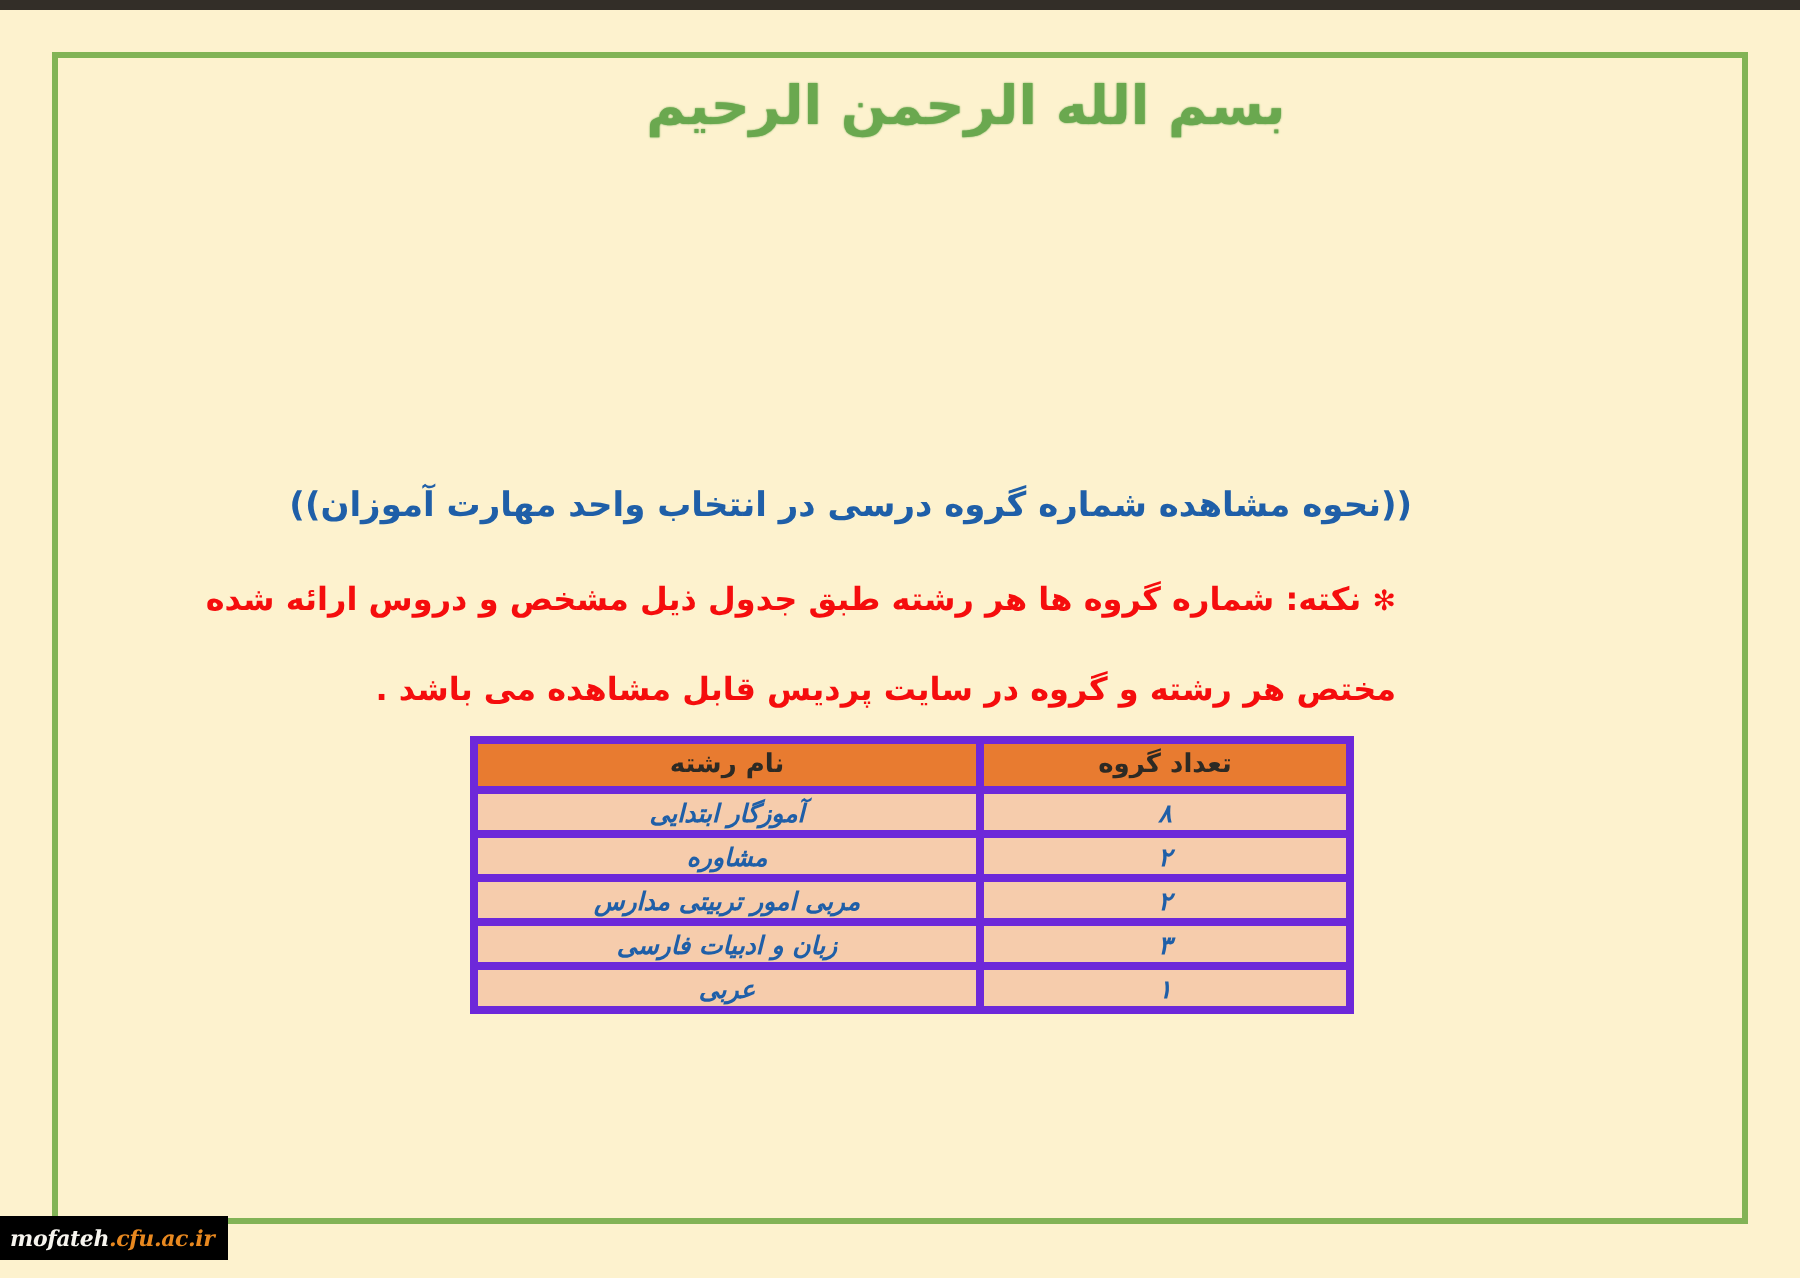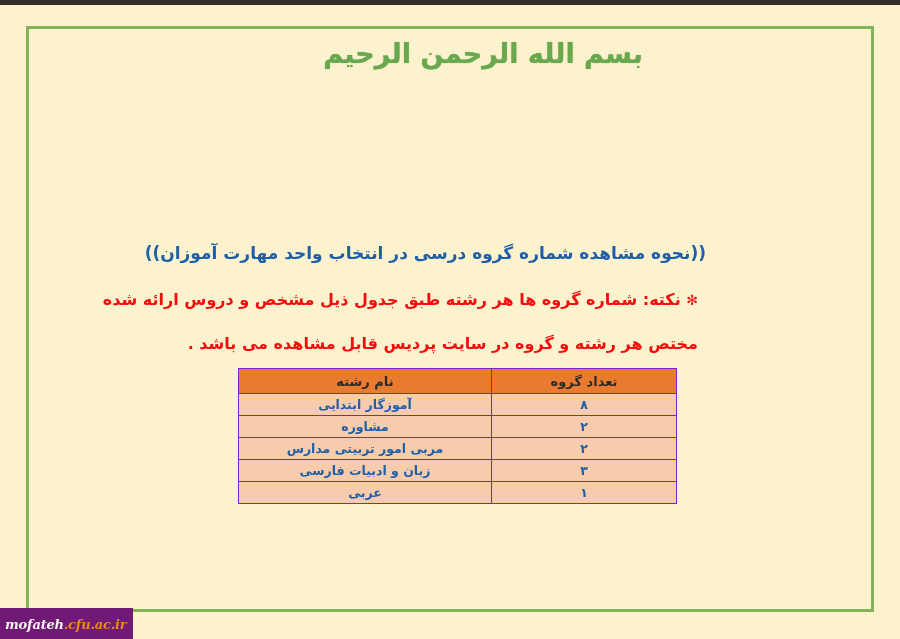--- a/index.html
+++ b/index.html
@@ -97,57 +97,58 @@
     width: 438px;
   }
   table.groups {
     border-collapse: collapse;
     width: 438px;
     direction: rtl;
     table-layout: fixed;
   }
   table.groups th,
   table.groups td {
-    border: 1px solid #6d28d9;
+    border: 4px solid #6d28d9;
     height: 22px;
     text-align: center;
     vertical-align: middle;
     font-size: 12.5px;
     font-weight: bold;
     padding: 1px 4px;
     box-sizing: border-box;
   }
   table.groups th {
     background: #e87b30;
     color: #2d2a24;
     height: 25px;
     font-size: 13px;
   }
   table.groups td {
     background: #f6ccac;
     color: #1f5fa8;
+    font-style: italic;
   }
   table.groups col.c-name { width: 253px; }
   table.groups col.c-count { width: 185px; }
 
   
   .watermark {
     position: absolute;
     left: 0;
     top: 608px;
-    height: 32px;
-    background: #701a75;
+    height: 22px;
+    background: #000000;
     padding: 0 7px 0 5px;
     display: flex;
     align-items: center;
     direction: ltr;
     font-family: "DejaVu Serif", "Liberation Serif", serif;
     font-style: italic;
     font-weight: bold;
-    font-size: 13px;
+    font-size: 11px;
     letter-spacing: -0.2px;
   }
   .watermark .wm-name { color: #f7f5ef; }
   .watermark .wm-domain { color: #e8881f; }
 </style>
 </head>
 <body>
 
 <div class="page">
 

